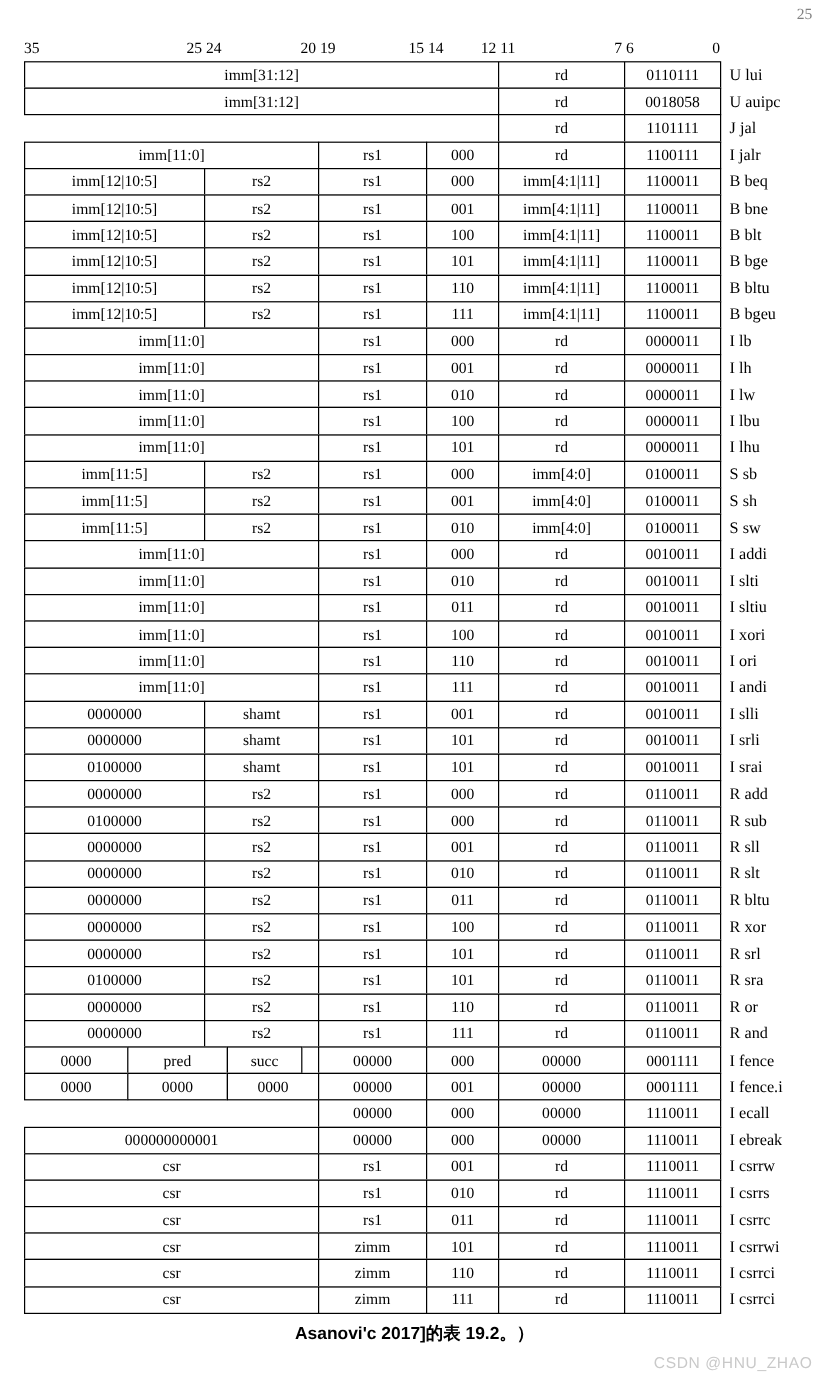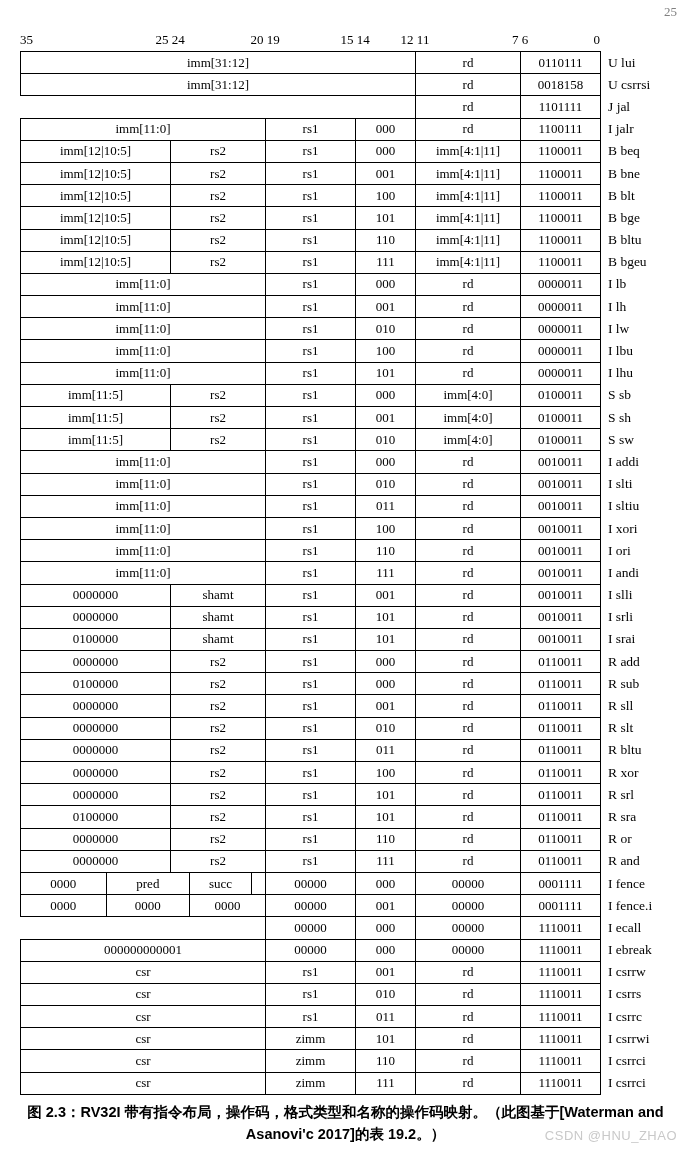--- a/index.html
+++ b/index.html
@@ -109,22 +109,22 @@
     <div class="itable" id="itable">
         <div class="trow">
           <div class="cell" style="left: 0px; width: 396px;">imm[31:12]</div>
           <div class="cell" style="left: 395px; width: 106px;">rd</div>
           <div class="cell" style="left: 500px; width: 81px;">0110111</div>
           <div class="row-label">U lui</div>
         </div>
         <div class="trow">
           <div class="cell" style="left: 0px; width: 396px;">imm[31:12]</div>
           <div class="cell" style="left: 395px; width: 106px;">rd</div>
-          <div class="cell" style="left: 500px; width: 81px;">0018158</div>
-          <div class="row-label">U csrrsi</div>
+          <div class="cell" style="left: 500px; width: 81px;">0018058</div>
+          <div class="row-label">U auipc</div>
         </div>
         <div class="trow">
           <div class="cell" style="left: 395px; width: 106px;">rd</div>
           <div class="cell" style="left: 500px; width: 81px;">1101111</div>
           <div class="row-label">J jal</div>
         </div>
         <div class="trow">
           <div class="cell" style="left: 0px; width: 246px;">imm[11:0]</div>
           <div class="cell" style="left: 245px; width: 91px;">rs1</div>
           <div class="cell" style="left: 335px; width: 61px;">000</div>
@@ -498,18 +498,17 @@
           <div class="cell" style="left: 245px; width: 91px;">zimm</div>
           <div class="cell" style="left: 335px; width: 61px;">111</div>
           <div class="cell" style="left: 395px; width: 106px;">rd</div>
           <div class="cell" style="left: 500px; width: 81px;">1110011</div>
           <div class="row-label">I csrrci</div>
         </div>
       </div>
   </div>
 
   <div class="caption">
-    <span>图 2.3：RV32I 带有指令布局，操作码，格式类型和名称的操作码映射。（此图基于[Waterman and</span>
     <span>Asanovi'c 2017]的表 19.2。）</span>
   </div>
 
   <div class="watermark">CSDN @HNU_ZHAO</div>
 </div>
 
 </body></html>

